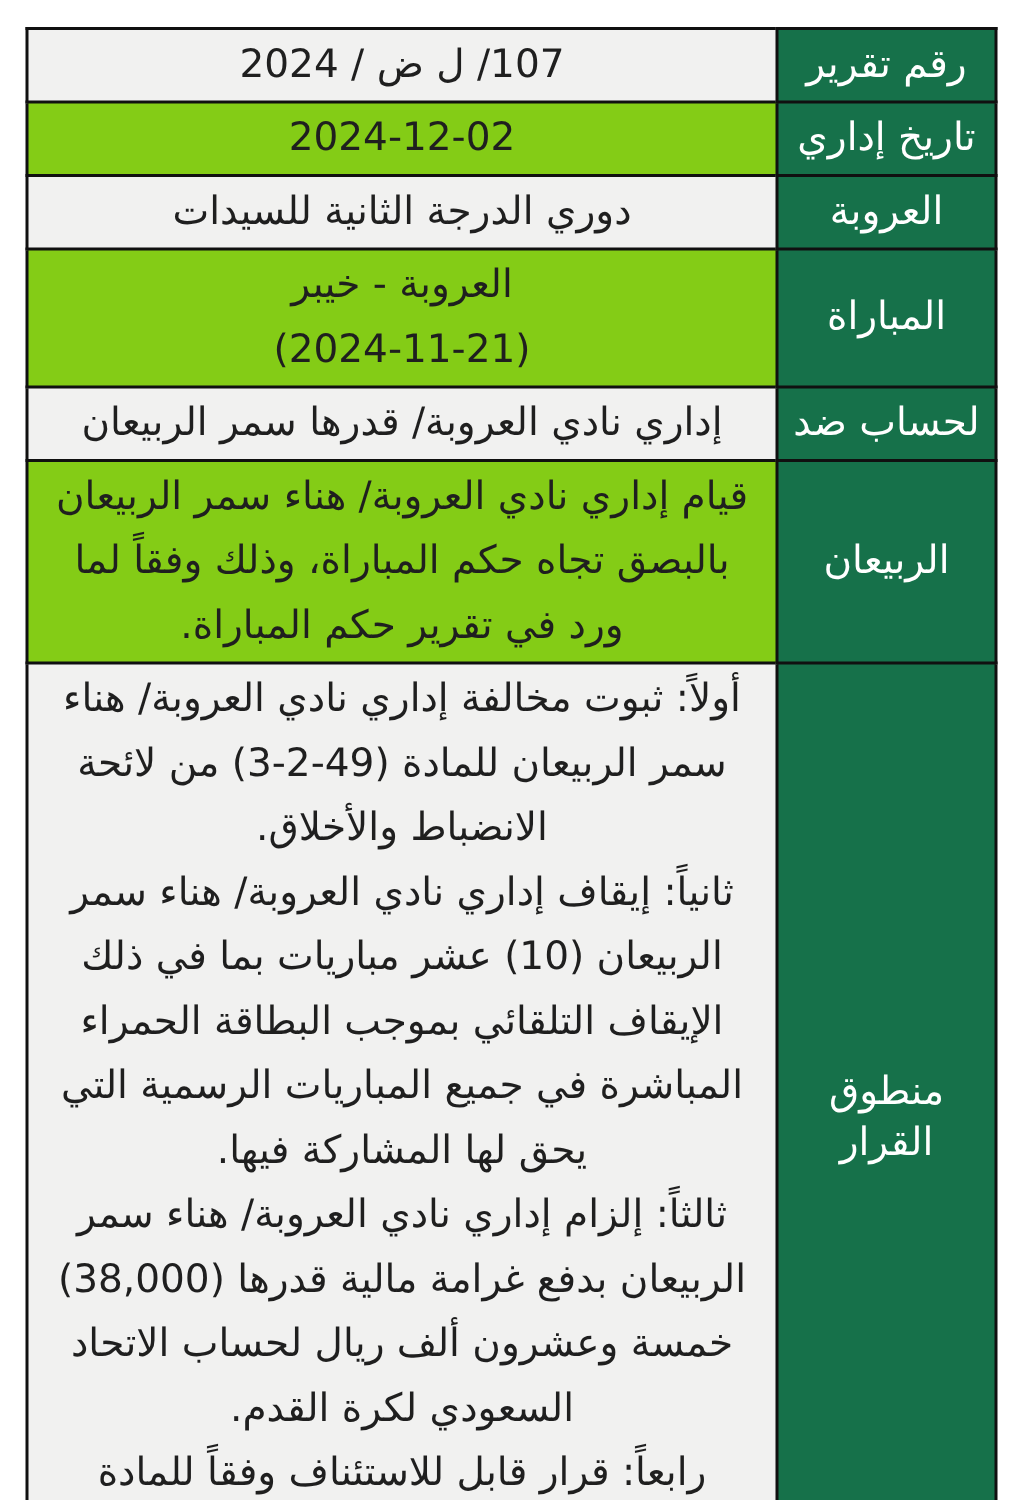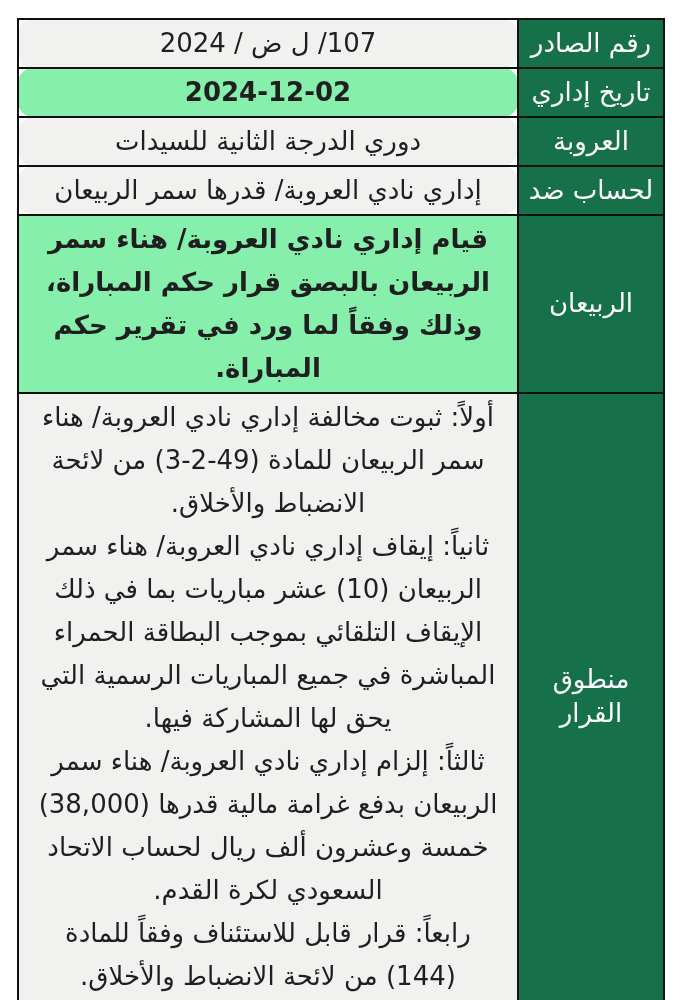--- a/index.html
+++ b/index.html
@@ -45,40 +45,40 @@
     font-size: 26px;
     text-align: center;
     padding: 2px 10px;
   }
   td.value-cell .line,
   td.value-cell .para {
     text-align: center;
     line-height: 43px;
   }
   tr.shade-light td.value-cell { background: #f1f1f0; }
-  tr.shade-dark  td.value-cell { background: #86efac; font-weight: bold; }
-  tr.r-single td { height: 47px; border-radius: 15px; }
+  tr.shade-dark  td.value-cell { background: #84cc16; }
+  tr.r-single td { height: 47px; }
   tr.r-match  td { height: 86px; }
   tr.r-violation td { height: 128px; }
   tr.r-verdict td { height: 557px; vertical-align: middle; }
 </style>
 </head>
 <body>
 
 <div class="page">
   <table class="decision">
     <colgroup>
       <col class="c-label">
       <col class="c-value">
     </colgroup>
 
     <tbody>
         <tr class="shade-light r-single">
       <th class="label-cell">
-        <span>رقم الصادر</span>
+        <span>رقم تقرير</span>
       </th>
       <td class="value-cell">
         <div class="line">107/ ل ض / 2024</div>
       </td>
     </tr>
 
     <tr class="shade-dark r-single">
       <th class="label-cell">
         <span>تاريخ إداري</span>
       </th>
@@ -89,36 +89,45 @@
 
     <tr class="shade-light r-single">
       <th class="label-cell">
         <span>العروبة</span>
       </th>
       <td class="value-cell">
         <div class="line">دوري الدرجة الثانية للسيدات</div>
       </td>
     </tr>
 
+    <tr class="shade-dark r-match">
+      <th class="label-cell">
+        <span>المباراة</span>
+      </th>
+      <td class="value-cell">
+        <div class="line">العروبة - خيبر</div>
+        <div class="line">(2024-11-21)</div>
+      </td>
+    </tr>
 
     <tr class="shade-light r-single">
       <th class="label-cell">
         <span>لحساب ضد</span>
       </th>
       <td class="value-cell">
         <div class="line">إداري نادي العروبة/ قدرها سمر الربيعان</div>
       </td>
     </tr>
 
     <tr class="shade-dark r-violation">
       <th class="label-cell">
         <span>الربيعان</span>
       </th>
       <td class="value-cell">
-        <div class="para">قيام إداري نادي العروبة/ هناء سمر الربيعان بالبصق قرار حكم المباراة، وذلك وفقاً لما ورد في تقرير حكم المباراة.</div>
+        <div class="para">قيام إداري نادي العروبة/ هناء سمر الربيعان بالبصق تجاه حكم المباراة، وذلك وفقاً لما ورد في تقرير حكم المباراة.</div>
       </td>
     </tr>
 
     <tr class="shade-light r-verdict">
       <th class="label-cell">
         <span>منطوق القرار</span>
       </th>
       <td class="value-cell">
         <div class="para">أولاً: ثبوت مخالفة إداري نادي العروبة/ هناء سمر الربيعان للمادة (49-2-3) من لائحة الانضباط والأخلاق.</div>
         <div class="para">ثانياً: إيقاف إداري نادي العروبة/ هناء سمر الربيعان (10) عشر مباريات بما في ذلك الإيقاف التلقائي بموجب البطاقة الحمراء المباشرة في جميع المباريات الرسمية التي يحق لها المشاركة فيها.</div>

